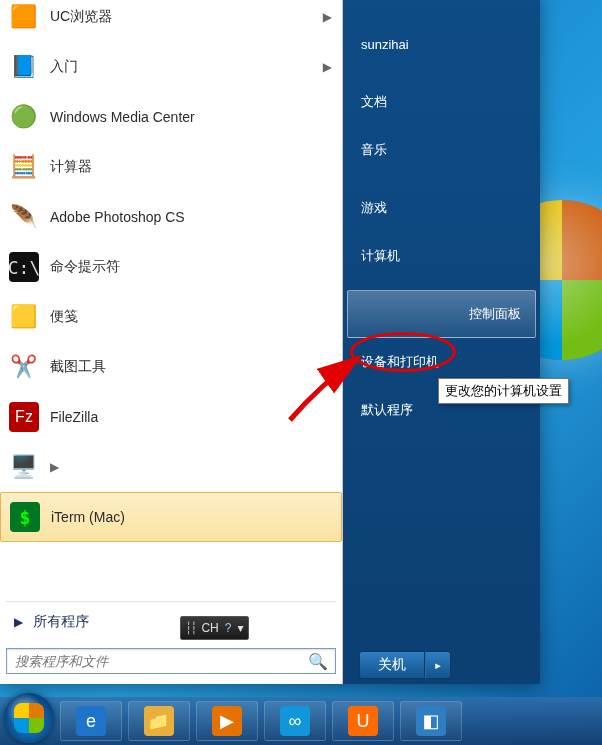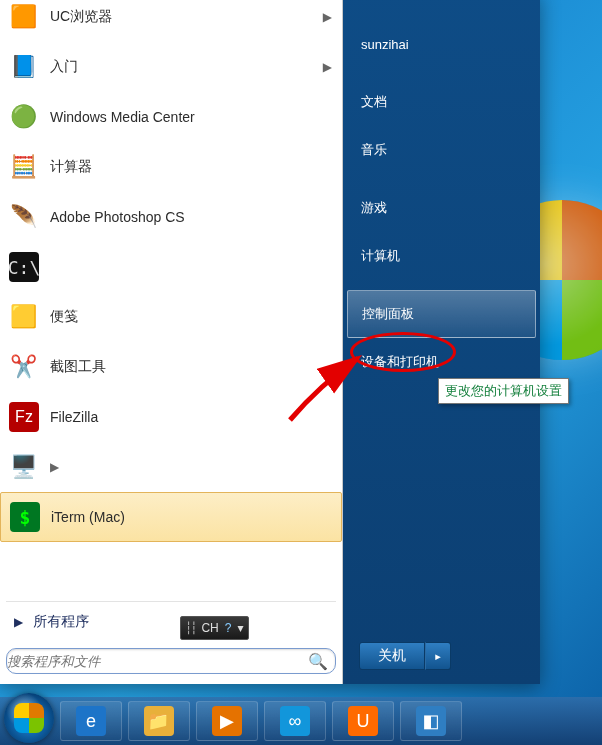--- a/index.html
+++ b/index.html
@@ -102,22 +102,22 @@
     font-size: 12px;
   }
   .search-row {
     padding: 8px 6px 10px 6px;
     position: relative;
   }
   .search-box {
     width: 100%;
     height: 26px;
     border: 1px solid #7a9bcf;
-    border-radius: 10px;
-    padding: 0 28px 0 0;
+    border-radius: 0;
+    padding: 0 28px 0 8px;
     color: #777;
     font-style: italic;
     outline: none;
     box-shadow: inset 0 1px 2px rgba(0,0,0,.15);
   }
   .search-icon {
     position: absolute;
     right: 14px;
     top: 12px;
     color: #4672b8;
@@ -158,26 +158,27 @@
     cursor: default;
     font-size: 13px;
     position: relative;
   }
   .right-item.hover {
     background: linear-gradient(rgba(255,255,255,0.28), rgba(255,255,255,0.08));
     border: 1px solid rgba(255,255,255,0.45);
     border-radius: 2px;
     margin: 0 4px;
     padding: 0 14px;
+    justify-content: flex-end;
   }
   .right-spacer { height: 10px; }
   
   .shutdown-row {
     position: absolute;
-    bottom: 14px;
+    bottom: 5px;
     left: 16px;
     display: flex;
   }
   .shutdown-btn {
     background: linear-gradient(#2f7ec2, #12548f);
     border: 1px solid #0a3a66;
     color: #fff;
     height: 28px;
     padding: 0 18px;
     border-radius: 3px 0 0 3px;
@@ -220,21 +221,21 @@
     z-index: 10;
     pointer-events: none;
   }
   
   .tooltip {
     position: absolute;
     left: 438px;
     top: 378px;
     background: #fff;
     border: 1px solid #767676;
-    color: #15803d;
+    color: #000000;
     padding: 3px 6px;
     font-size: 13px;
     z-index: 11;
     box-shadow: 2px 2px 4px rgba(0,0,0,.3);
     white-space: nowrap;
   }
   
   .taskbar {
     position: absolute;
     left: 0;
@@ -316,20 +317,21 @@
           <span class="label">计算器</span>
         </div>
         <div class="program-item">
           <div class="icon-slot">🪶</div>
           <span class="label">Adobe Photoshop CS</span>
         </div>
         <div class="program-item">
           <div class="icon-slot">
             <div class="ic-box" style="background:#111;color:#ddd;font-family:monospace">C:\</div>
           </div>
+          <span class="label">命令提示符</span>
         </div>
         <div class="program-item">
           <div class="icon-slot">🟨</div>
           <span class="label">便笺</span>
         </div>
         <div class="program-item">
           <div class="icon-slot">✂️</div>
           <span class="label">截图工具</span>
         </div>
         <div class="program-item">
@@ -381,20 +383,23 @@
         </div>
         <div class="right-item">
           <span>计算机</span>
         </div>
         <div class="right-spacer"></div>
         <div class="right-item hover">
           <span>控制面板</span>
         </div>
         <div class="right-item">
           <span>设备和打印机</span>
+        </div>
+        <div class="right-item">
+          <span>默认程序</span>
         </div>
       </div>
 
     <div class="shutdown-row">
       <div class="shutdown-btn">
         <span>关机</span>
       </div>
       <div class="shutdown-more">▸</div>
     </div>
   </div>

